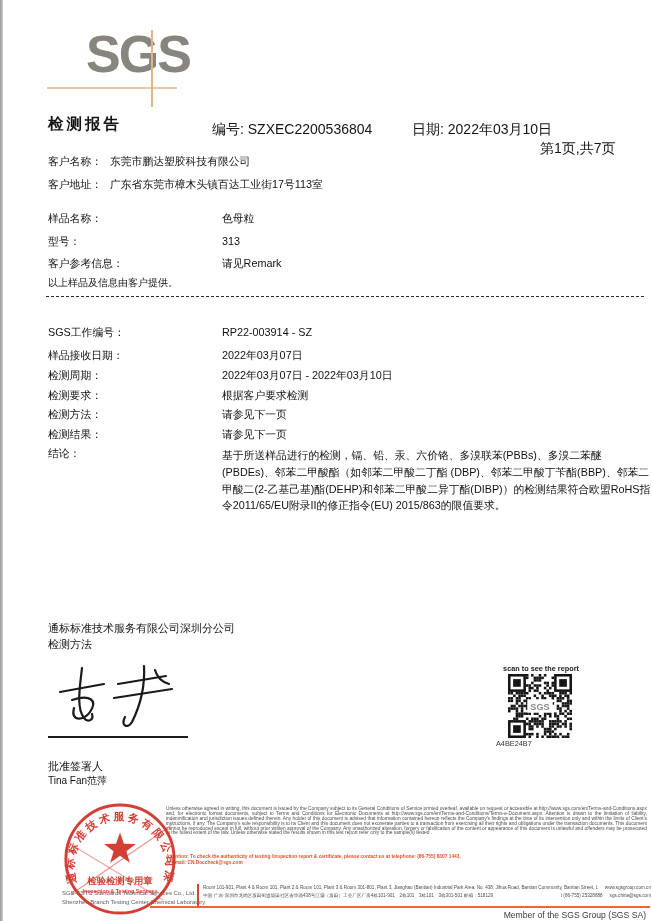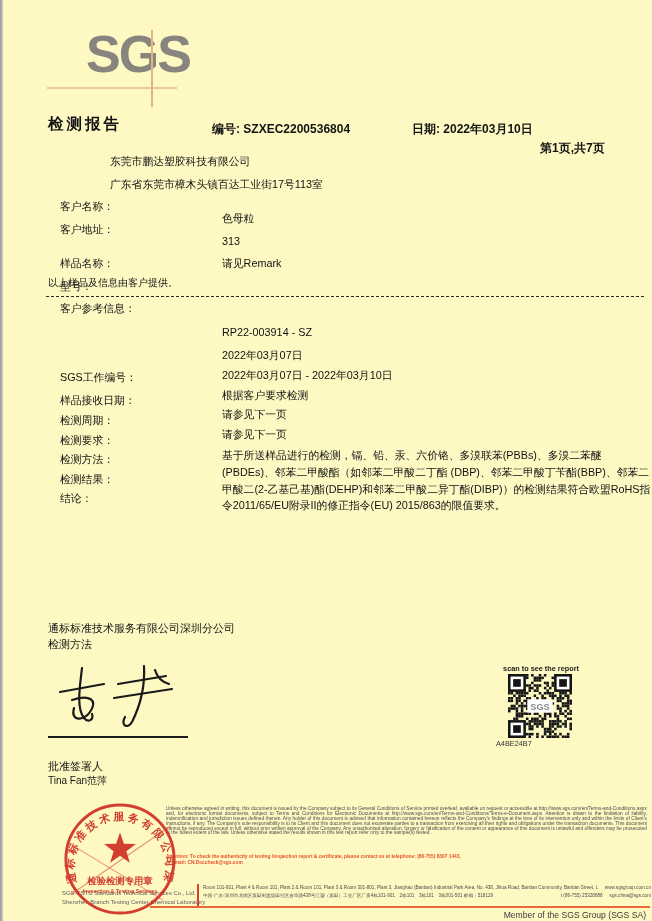--- a/index.html
+++ b/index.html
@@ -1,30 +1,30 @@
 <!DOCTYPE html>
 <html><head>
 <meta charset="utf-8">
 <style>
   html,body{margin:0;padding:0;background:#e9e9e9;}
   .page{
-    position:relative;width:652px;height:921px;background:#fef9c3;overflow:hidden;
+    position:relative;width:652px;height:921px;background:#ffffff;overflow:hidden;
     font-family:"Liberation Sans","DejaVu Sans",sans-serif;color:#141414;
     border-bottom:1px solid #cfcfcf;
   }
   .edge-strip{position:absolute;left:0;top:0;width:3px;height:921px;background:linear-gradient(to right,#9a9a9a,#cdcdcd);}
   
   .logo-text{position:absolute;left:86px;top:28px;font-size:52px;font-weight:700;color:#87857d;letter-spacing:-2px;line-height:1;}
   .logo-hline{position:absolute;left:47px;top:87px;width:130px;height:2px;background:#eac9a2;}
   .logo-vline{position:absolute;left:151px;top:30px;width:2px;height:77px;background:#e2b488;}
   .doc-title{position:absolute;left:48px;top:114px;font-size:15.5px;font-weight:700;letter-spacing:3px;}
-  .meta{position:absolute;top:121px;font-size:12px;font-weight:700;white-space:nowrap;}
+  .meta{position:absolute;top:121px;font-size:14px;font-weight:400;white-space:nowrap;}
   
   .row{position:absolute;left:48px;right:8px;font-size:10.8px;color:#111;}
-  .lbl{position:absolute;left:12px;white-space:nowrap;margin-top:45px;}
+  .lbl{position:absolute;left:0;white-space:nowrap;}
   .val{position:absolute;white-space:nowrap;}
   .val.a{left:62px;}
   .val.b{left:174px;}
   .note{position:absolute;left:48px;font-size:10px;}
   .dashed-sep{position:absolute;left:46px;width:598px;border-top:1.5px dashed #2b2b2b;}
   .conclusion{position:absolute;left:174px;width:432px;line-height:16.8px;white-space:normal;}
   
   .sig-company{position:absolute;left:48px;top:621px;font-size:11px;}
   .sig-auth{position:absolute;left:48px;top:637px;font-size:11px;}
   .sig-svg{position:absolute;left:52px;top:658px;}

